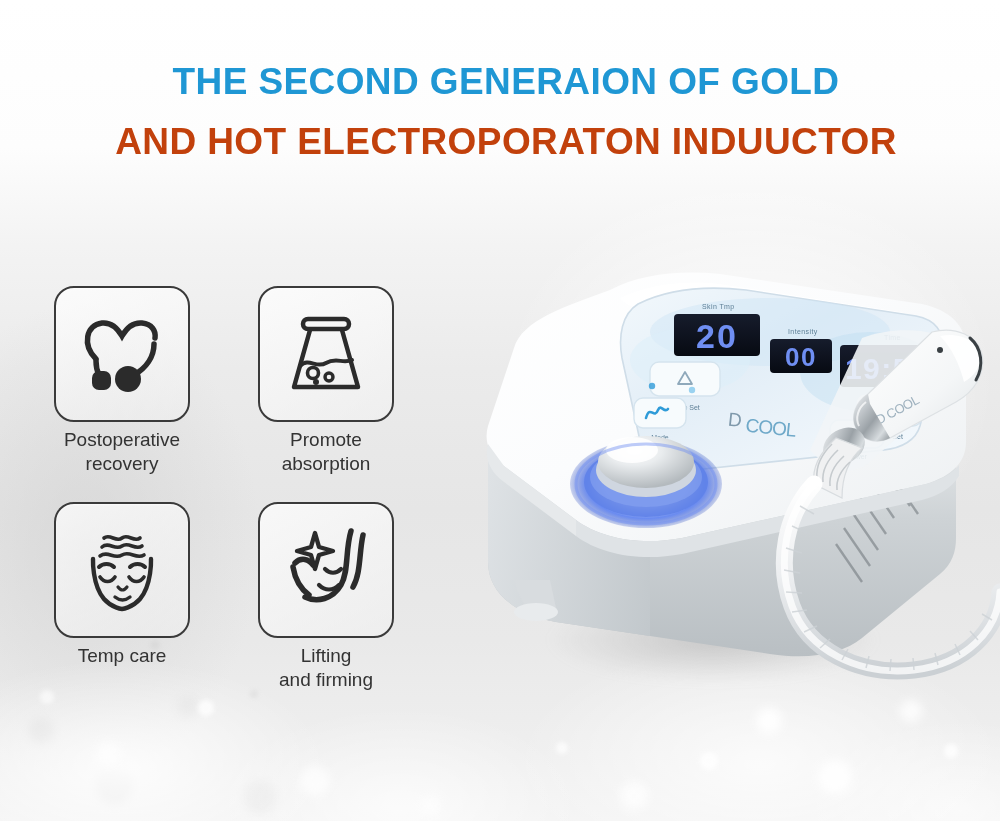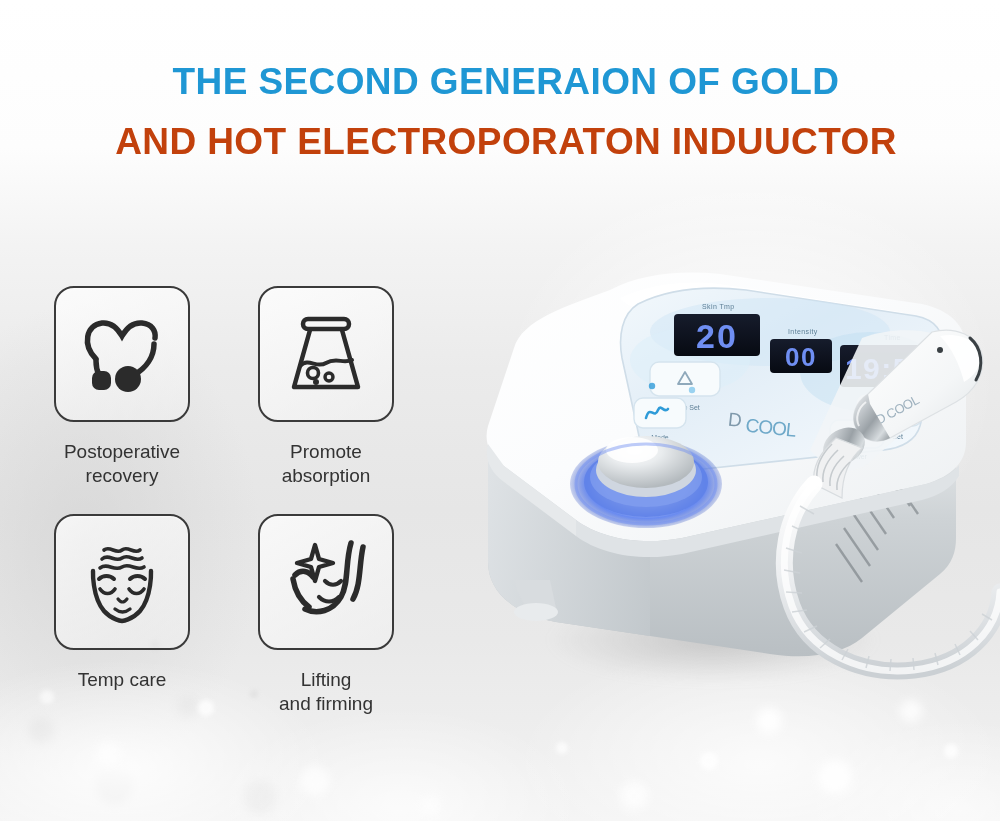--- a/index.html
+++ b/index.html
@@ -85,21 +85,21 @@
   .feature-box {
     width:136px; height:136px;
     border:2px solid #3a3a3a;
     border-radius:20px;
     background:linear-gradient(150deg, rgba(255,255,255,.72), rgba(246,246,246,.38));
     display:flex; align-items:center; justify-content:center;
     box-shadow:0 1px 2px rgba(255,255,255,.7) inset;
   }
   .feature-box svg { display:block; }
   .feature-label {
-    margin-top:18px;
+    margin-top:6px;
     font-size:19px;
     line-height:24px;
     color:#333333;
     text-align:center;
     white-space:pre-line;
   }
 
   
   .machine { position:absolute; left:470px; top:262px; width:530px; height:460px; z-index:4; }
   .machine svg { display:block; }

